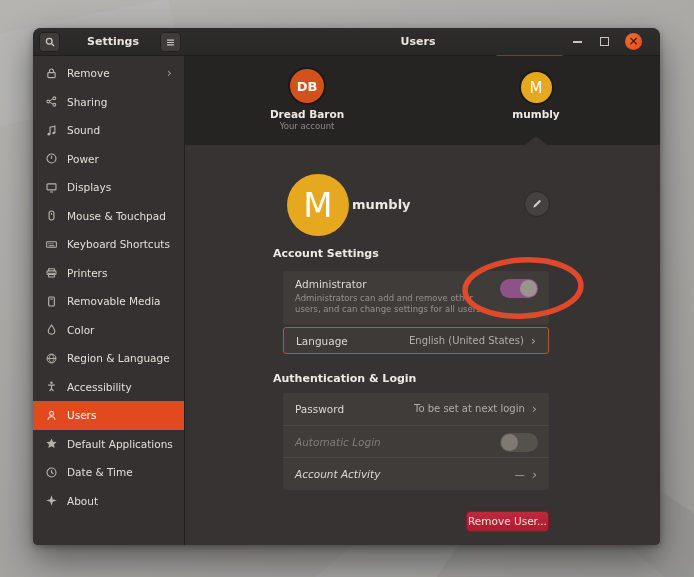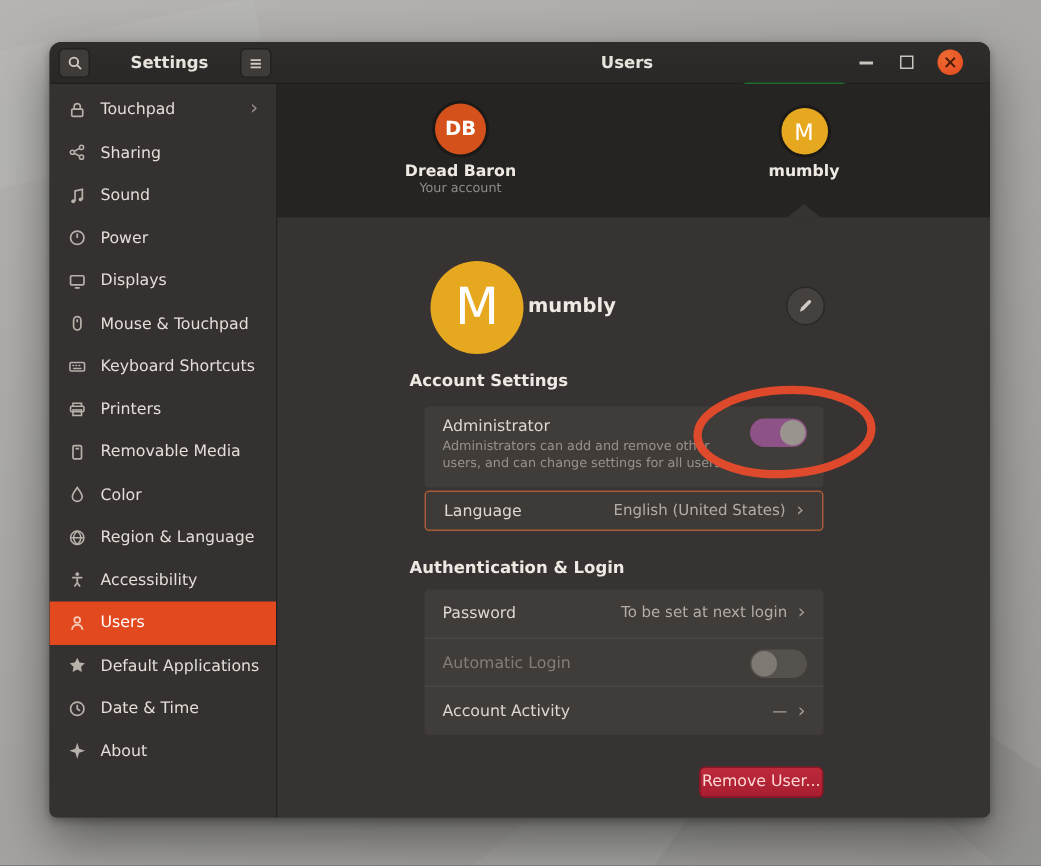--- a/index.html
+++ b/index.html
@@ -91,21 +91,21 @@
   .tog-off .knob{left:1px;background:#7e7973;}
 
   .lang-box{top:182px;height:27px;border:1px solid #a45d36;background:#3e3a38;
     display:flex;align-items:center;padding:0 12px;}
   .row-label{font-size:10.5px;color:#ddd8d2;}
   .row-value{margin-left:auto;font-size:10px;color:#b3ada7;}
   .row-chev{margin-left:7px;color:#a49e98;font-size:13px;}
 
   .auth-box{top:248px;height:97px;display:flex;flex-direction:column;}
   .auth-row{flex:1;display:flex;align-items:center;padding:0 12px;position:relative;}
-  .auth-row + .auth-row{border-top:1px solid #4b4744;}
+  .auth-row + .auth-row{border-top:1px solid #4b4744;font-style:italic;}
   .dim .row-label{color:#837d77;}
 
   .remove-btn{position:absolute;left:281px;top:366px;width:83px;height:21px;border-radius:4px;
     background:linear-gradient(#bd2a3c,#a81e30);border:1px solid #8c1626;
     color:#ffd9d6;font-size:10.5px;line-height:19px;text-align:center;}
 
   .red-ellipse{position:absolute;left:272px;top:108px;width:132px;height:70px;pointer-events:none;}
 </style>
 </head>
 <body>
@@ -142,21 +142,21 @@
     </div>
 
     <div class="sidebar">
       <div class="sb-item">
         <span class="sb-ico">
             <svg viewBox="0 0 16 16" fill="none" stroke="currentColor" stroke-width="1.4">
               <rect x="3.5" y="7" width="9" height="6" rx="1"></rect>
               <path d="M5.5 7V5a2.5 2.5 0 0 1 5 0v2"></path>
             </svg>
           </span>
-        <span class="sb-label">Touchpad</span>
+        <span class="sb-label">Remove</span>
         <span class="sb-chev">›</span>
       </div>
       <div class="sb-item">
         <span class="sb-ico">
             <svg viewBox="0 0 16 16" fill="none" stroke="currentColor" stroke-width="1.3">
               <circle cx="4" cy="8" r="1.7"></circle>
               <circle cx="11.5" cy="4" r="1.7"></circle>
               <circle cx="11.5" cy="12" r="1.7"></circle>
               <path d="M5.6 7.2 9.9 4.8M5.6 8.8 9.9 11.2"></path>
             </svg>

